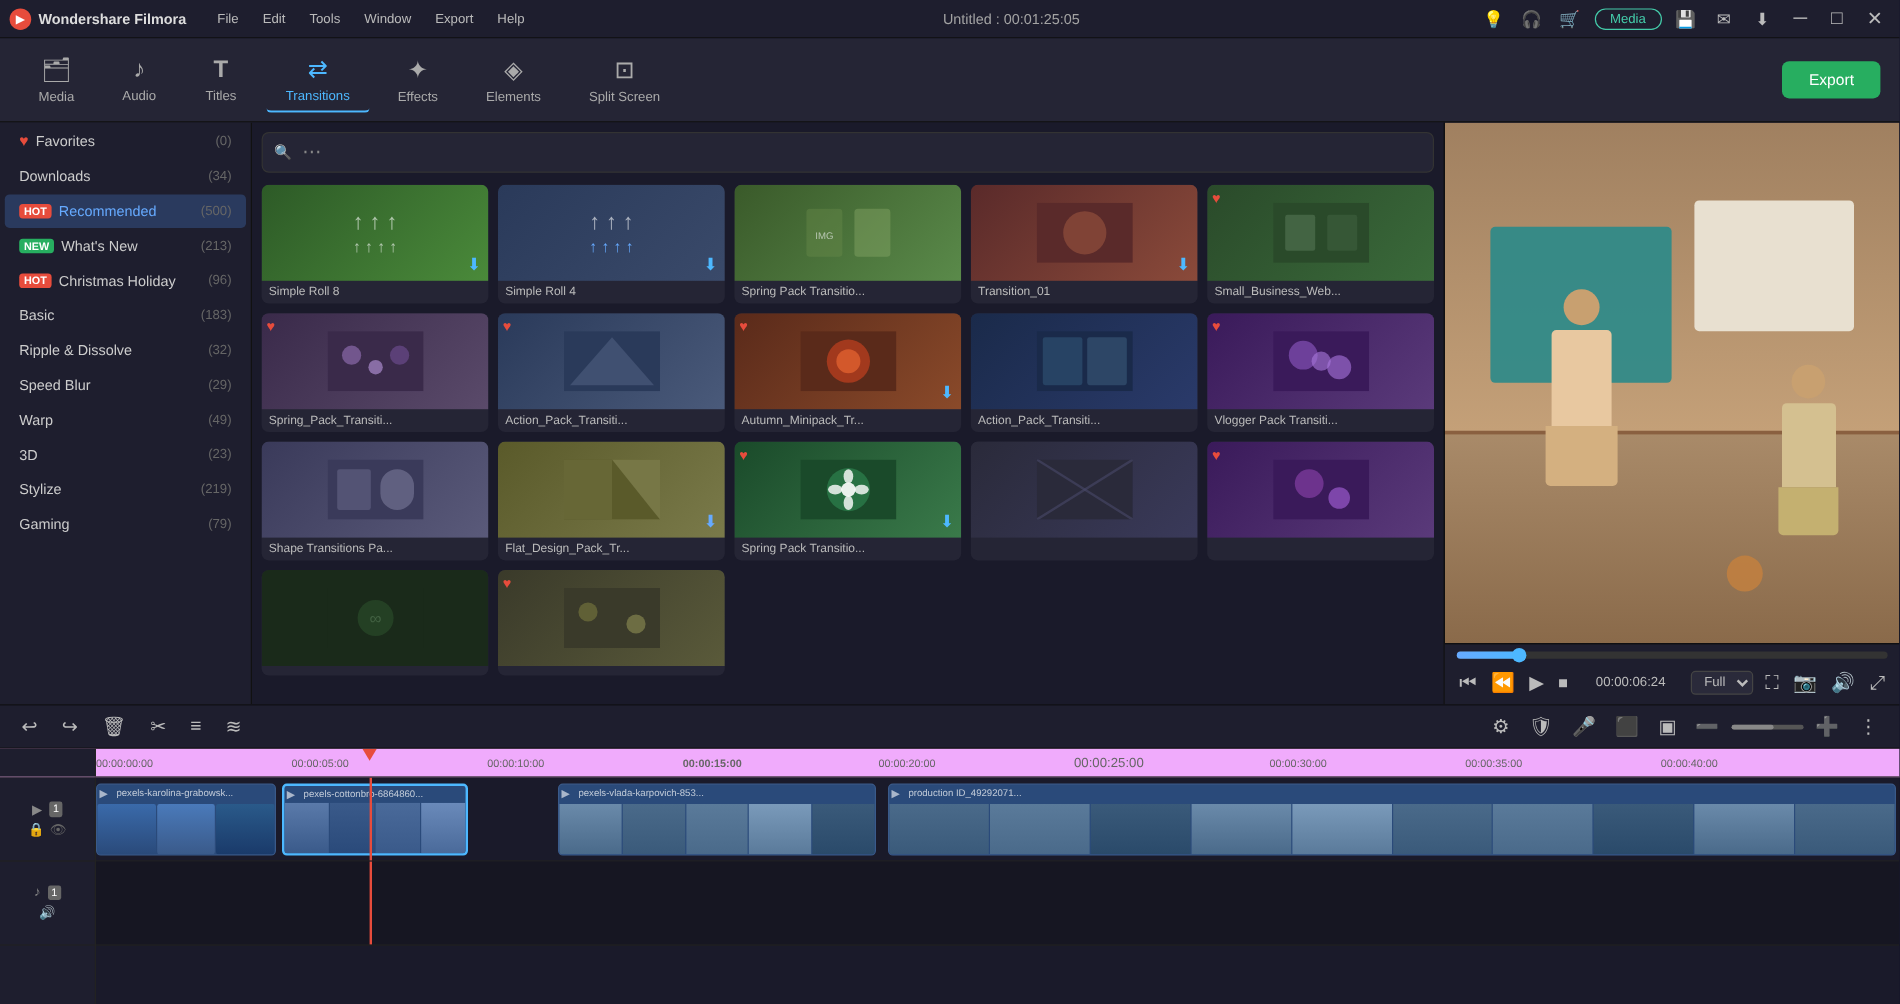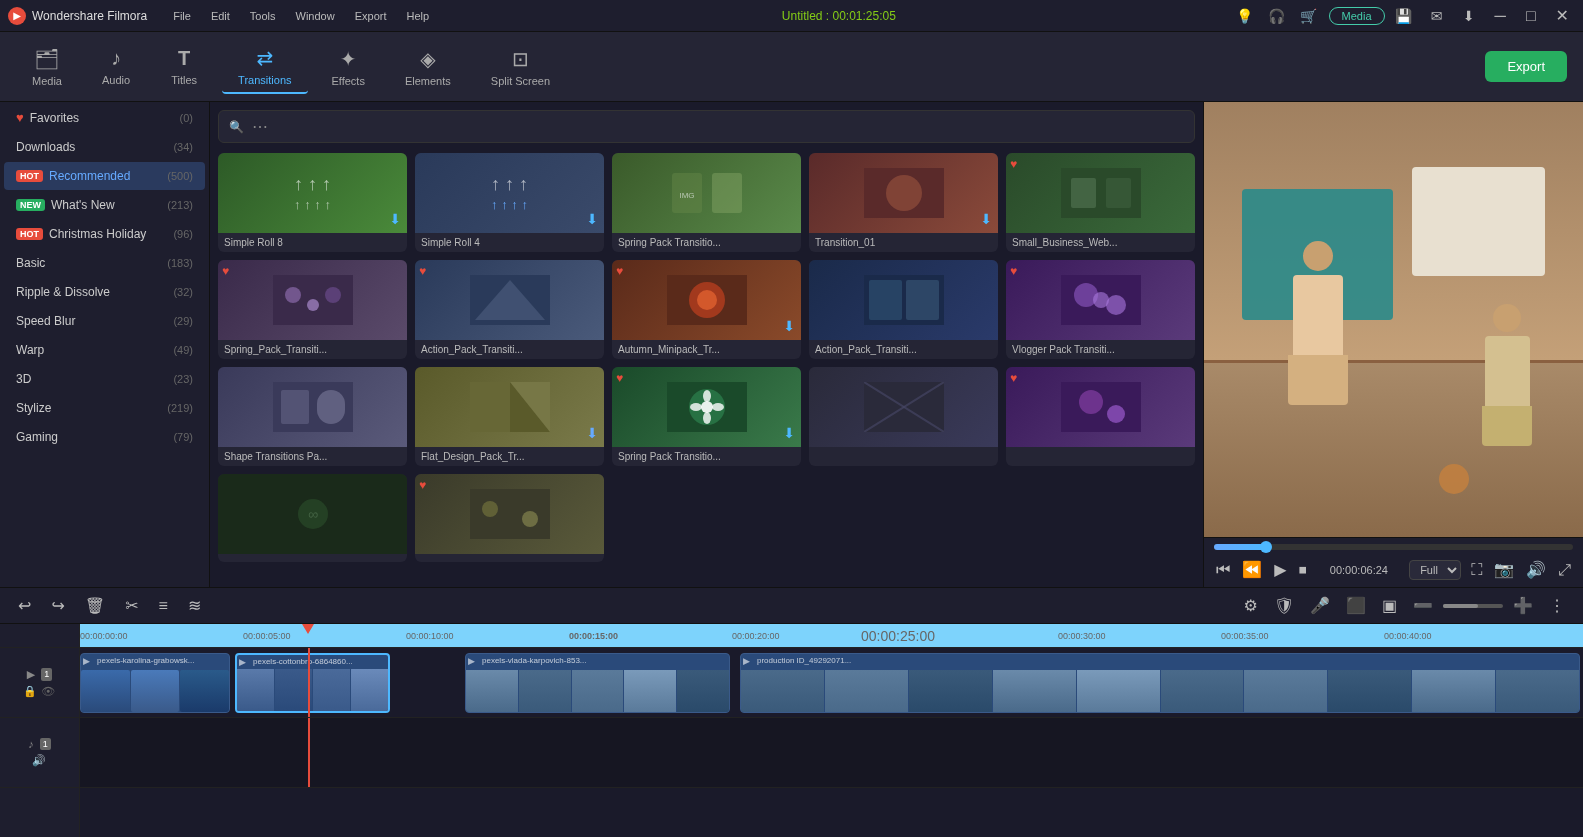--- a/index.html
+++ b/index.html
@@ -2,24 +2,24 @@
 <html><head>
   <meta charset="utf-8">
   <style>
     * { box-sizing: border-box; margin: 0; padding: 0; }
     body { font-family: 'Segoe UI', Arial, sans-serif; background: #1a1a2e; color: #ccc; width: 1583px; height: 837px; overflow: hidden; font-size: 12px; }
 
     
     #titlebar { background: #1e1e2e; display: flex; align-items: center; height: 32px; padding: 0 8px; justify-content: space-between; border-bottom: 1px solid #111; }
     #titlebar-left { display: flex; align-items: center; gap: 6px; }
     #titlebar-left .app-icon { width: 18px; height: 18px; background: #e74c3c; border-radius: 50%; display: flex; align-items: center; justify-content: center; font-size: 10px; color: white; }
-    #titlebar-left .app-name { color: #ddd; font-size: 12px; font-weight: 400; }
+    #titlebar-left .app-name { color: #ddd; font-size: 12px; font-weight: 700; }
     .menu-items { display: flex; gap: 12px; margin-left: 16px; }
     .menu-item { color: #bbb; font-size: 11px; cursor: pointer; padding: 2px 4px; }
-    #titlebar-center { color: #84cc16; font-size: 12px; margin-left: 12px; }
+    #titlebar-center { color: #a3a3a3; font-size: 12px; margin-left: 12px; }
     #titlebar-right { display: flex; align-items: center; gap: 8px; }
     .titlebar-icon { width: 24px; height: 24px; display: flex; align-items: center; justify-content: center; color: #bbb; font-size: 14px; cursor: pointer; }
     .login-btn { border: 1px solid #4ca; color: #4ca; background: transparent; padding: 2px 12px; border-radius: 12px; font-size: 11px; cursor: pointer; }
     .win-btn { color: #bbb; font-size: 16px; cursor: pointer; padding: 0 6px; }
 
     
     #main { display: flex; flex-direction: column; height: calc(837px - 32px); }
 
     
     #toolbar { background: #252535; display: flex; align-items: center; height: 70px; padding: 0 16px; gap: 8px; border-bottom: 1px solid #111; }
@@ -536,30 +536,30 @@
         <button class="tl-btn">▣</button>
         <button class="tl-btn">➖</button>
         <div style="width:60px; height:4px; background:#555; border-radius:2px; display:inline-block; vertical-align:middle;">
           <div style="width:35px; height:4px; background:#888; border-radius:2px;"></div>
         </div>
         <button class="tl-btn">➕</button>
         <button class="tl-btn">⋮</button>
       </div>
     </div>
 
-    <div style="display:flex; height:24px; background:#7dd3fc; border-bottom:1px solid #222; position:relative; overflow:hidden;">
+    <div style="display:flex; height:24px; background:#f0abfc; border-bottom:1px solid #222; position:relative; overflow:hidden;">
       <div style="width:80px; flex-shrink:0; background:#1e1e2e; border-right:1px solid #222;"></div>
       <div style="flex:1; position:relative;">
         <div style="position:absolute; display:flex; align-items:center; height:100%; width:100%; padding:0 0 0 10px;">
           <span style="position:absolute; left:0px; color:#666; font-size:9px;">00:00:00:00</span>
           <span style="position:absolute; left:163px; color:#666; font-size:9px;">00:00:05:00</span>
           <span style="position:absolute; left:326px; color:#666; font-size:9px;">00:00:10:00</span>
           <span style="position:absolute; left:489px; color:#666; font-size:9px;font-weight:bold;">00:00:15:00</span>
           <span style="position:absolute; left:652px; color:#666; font-size:9px;">00:00:20:00</span>
-          <span style="position:absolute; left:781px; color:#666; font-size:14px;">00:00:25:00</span>
+          <span style="position:absolute; left:815px; color:#666; font-size:11px;">00:00:25:00</span>
           <span style="position:absolute; left:978px; color:#666; font-size:9px;">00:00:30:00</span>
           <span style="position:absolute; left:1141px; color:#666; font-size:9px;">00:00:35:00</span>
           <span style="position:absolute; left:1304px; color:#666; font-size:9px;">00:00:40:00</span>
         </div>
 
         <div style="position:absolute; left:228px; top:0; z-index:20;">
           <div style="width:0; height:0; border-left:6px solid transparent; border-right:6px solid transparent; border-top:10px solid #e74c3c; margin-left:-6px;"></div>
         </div>
       </div>
     </div>

